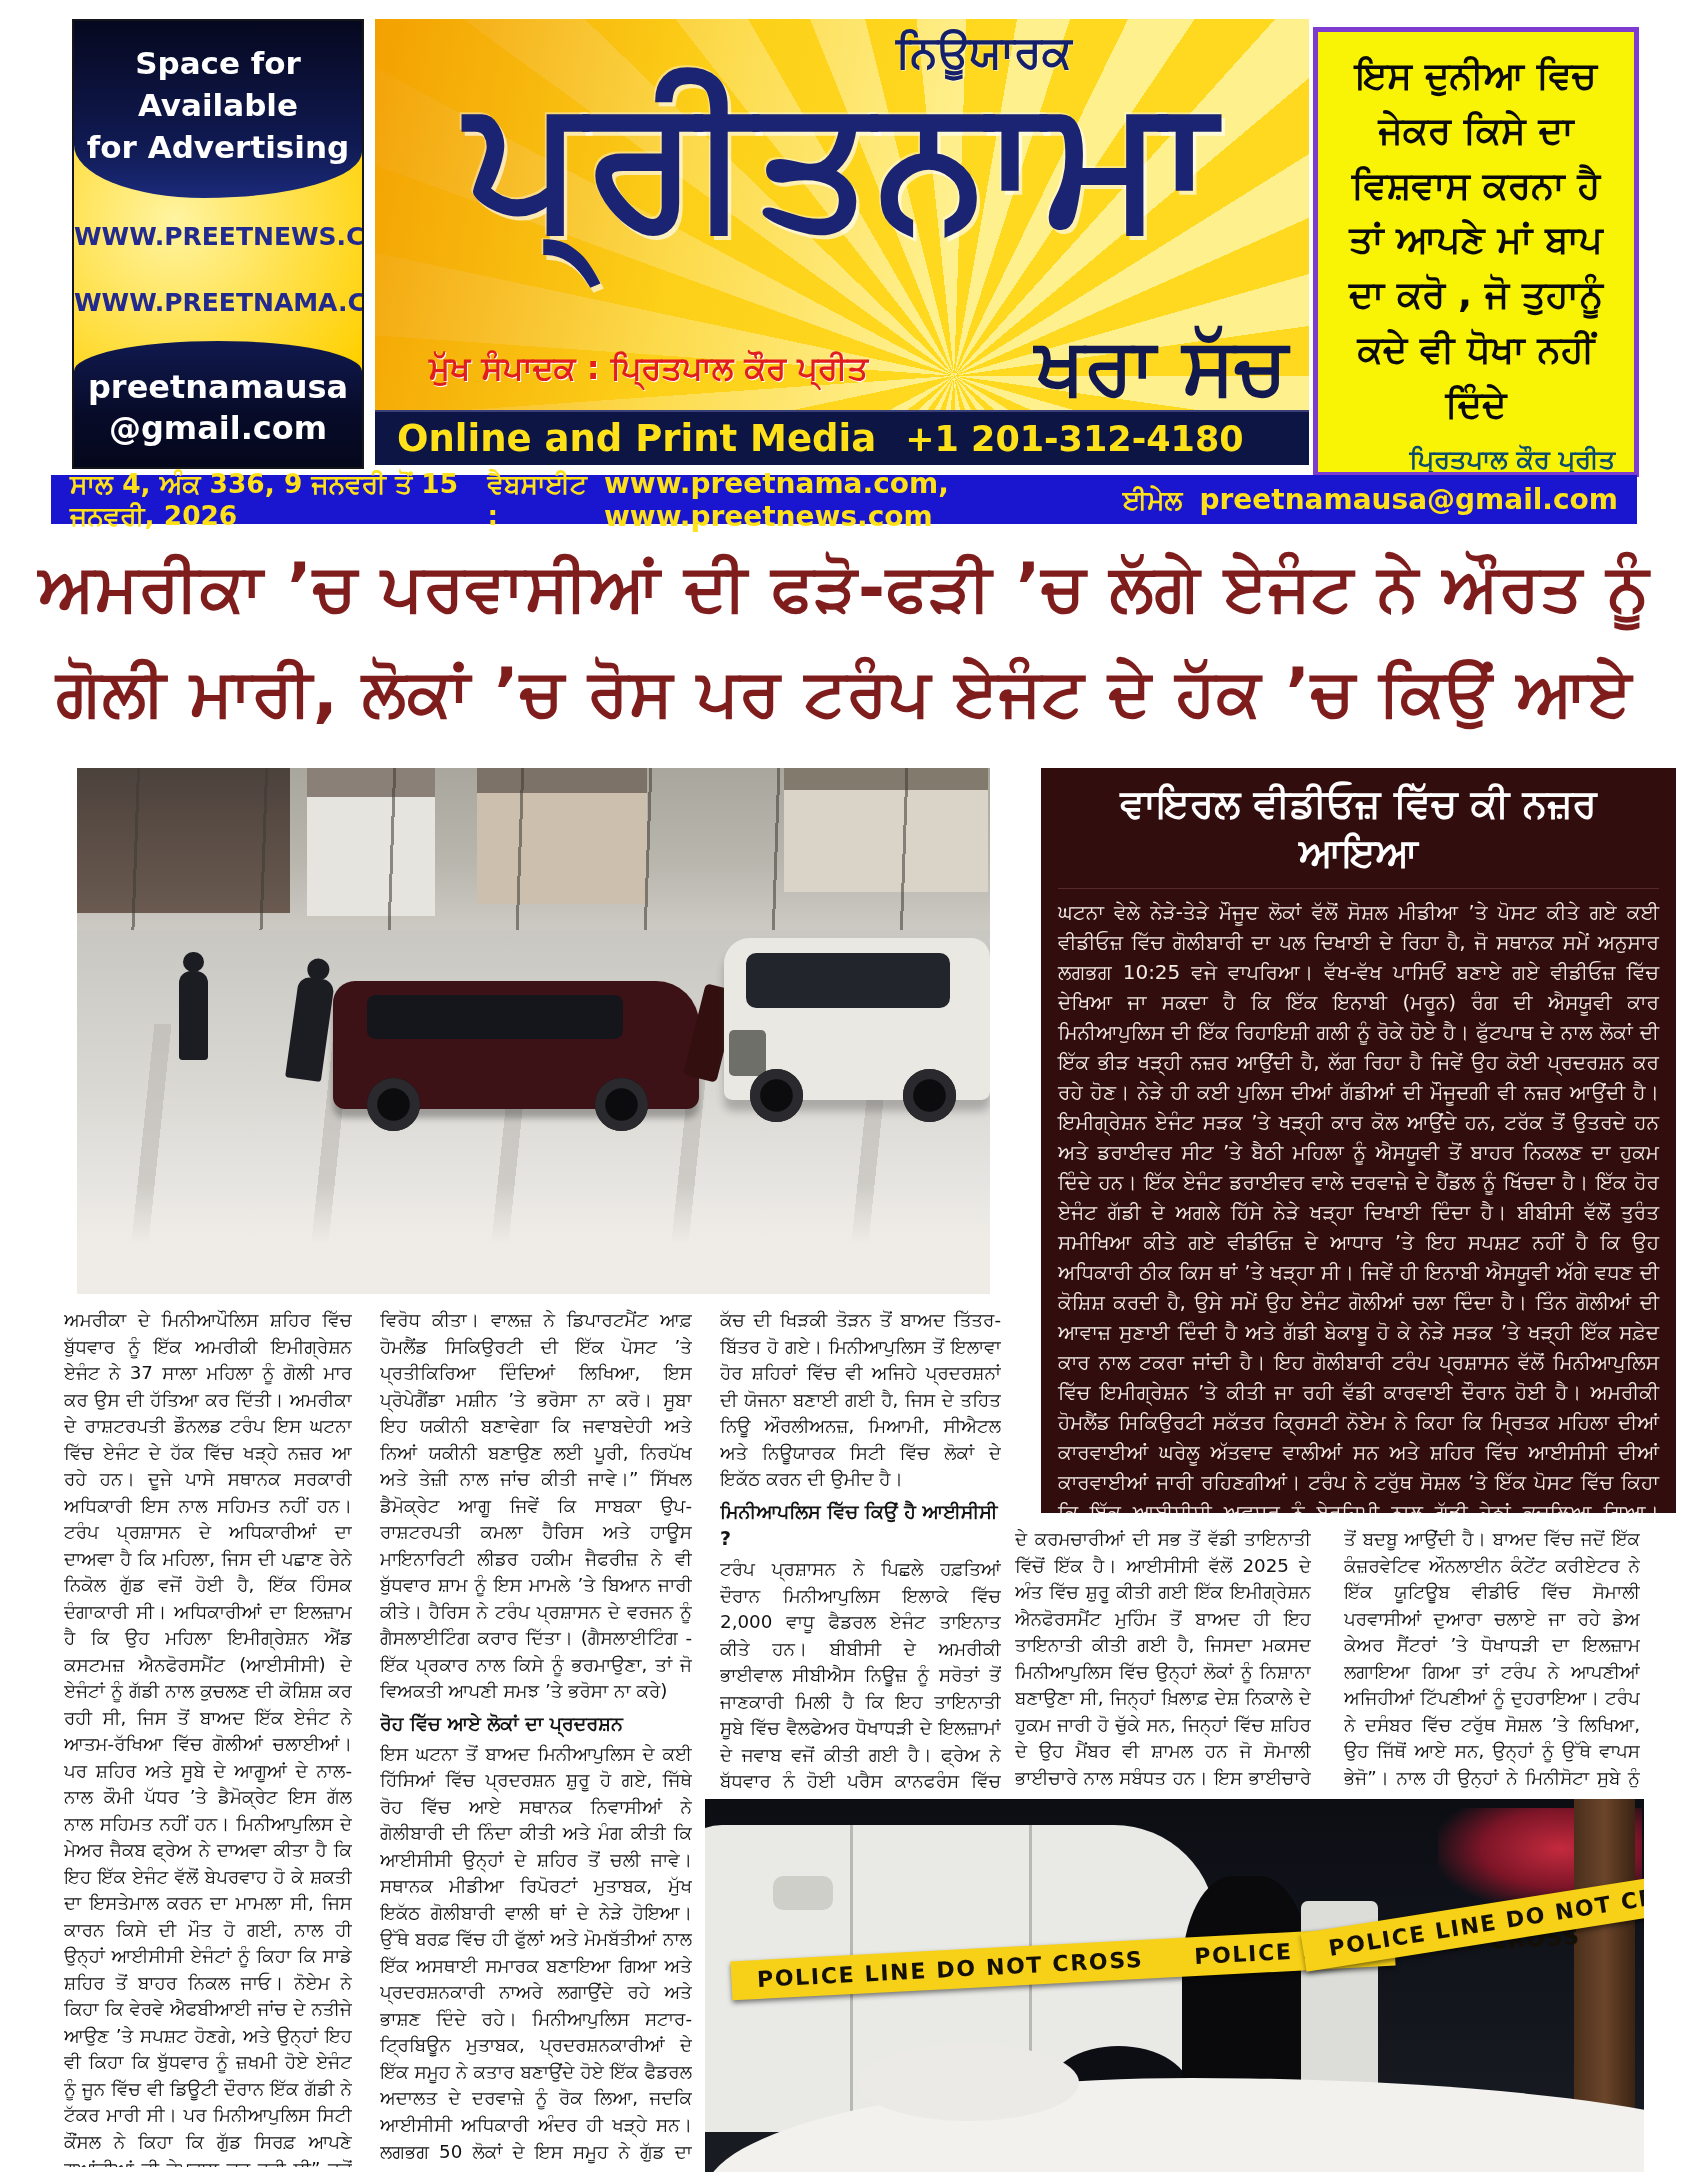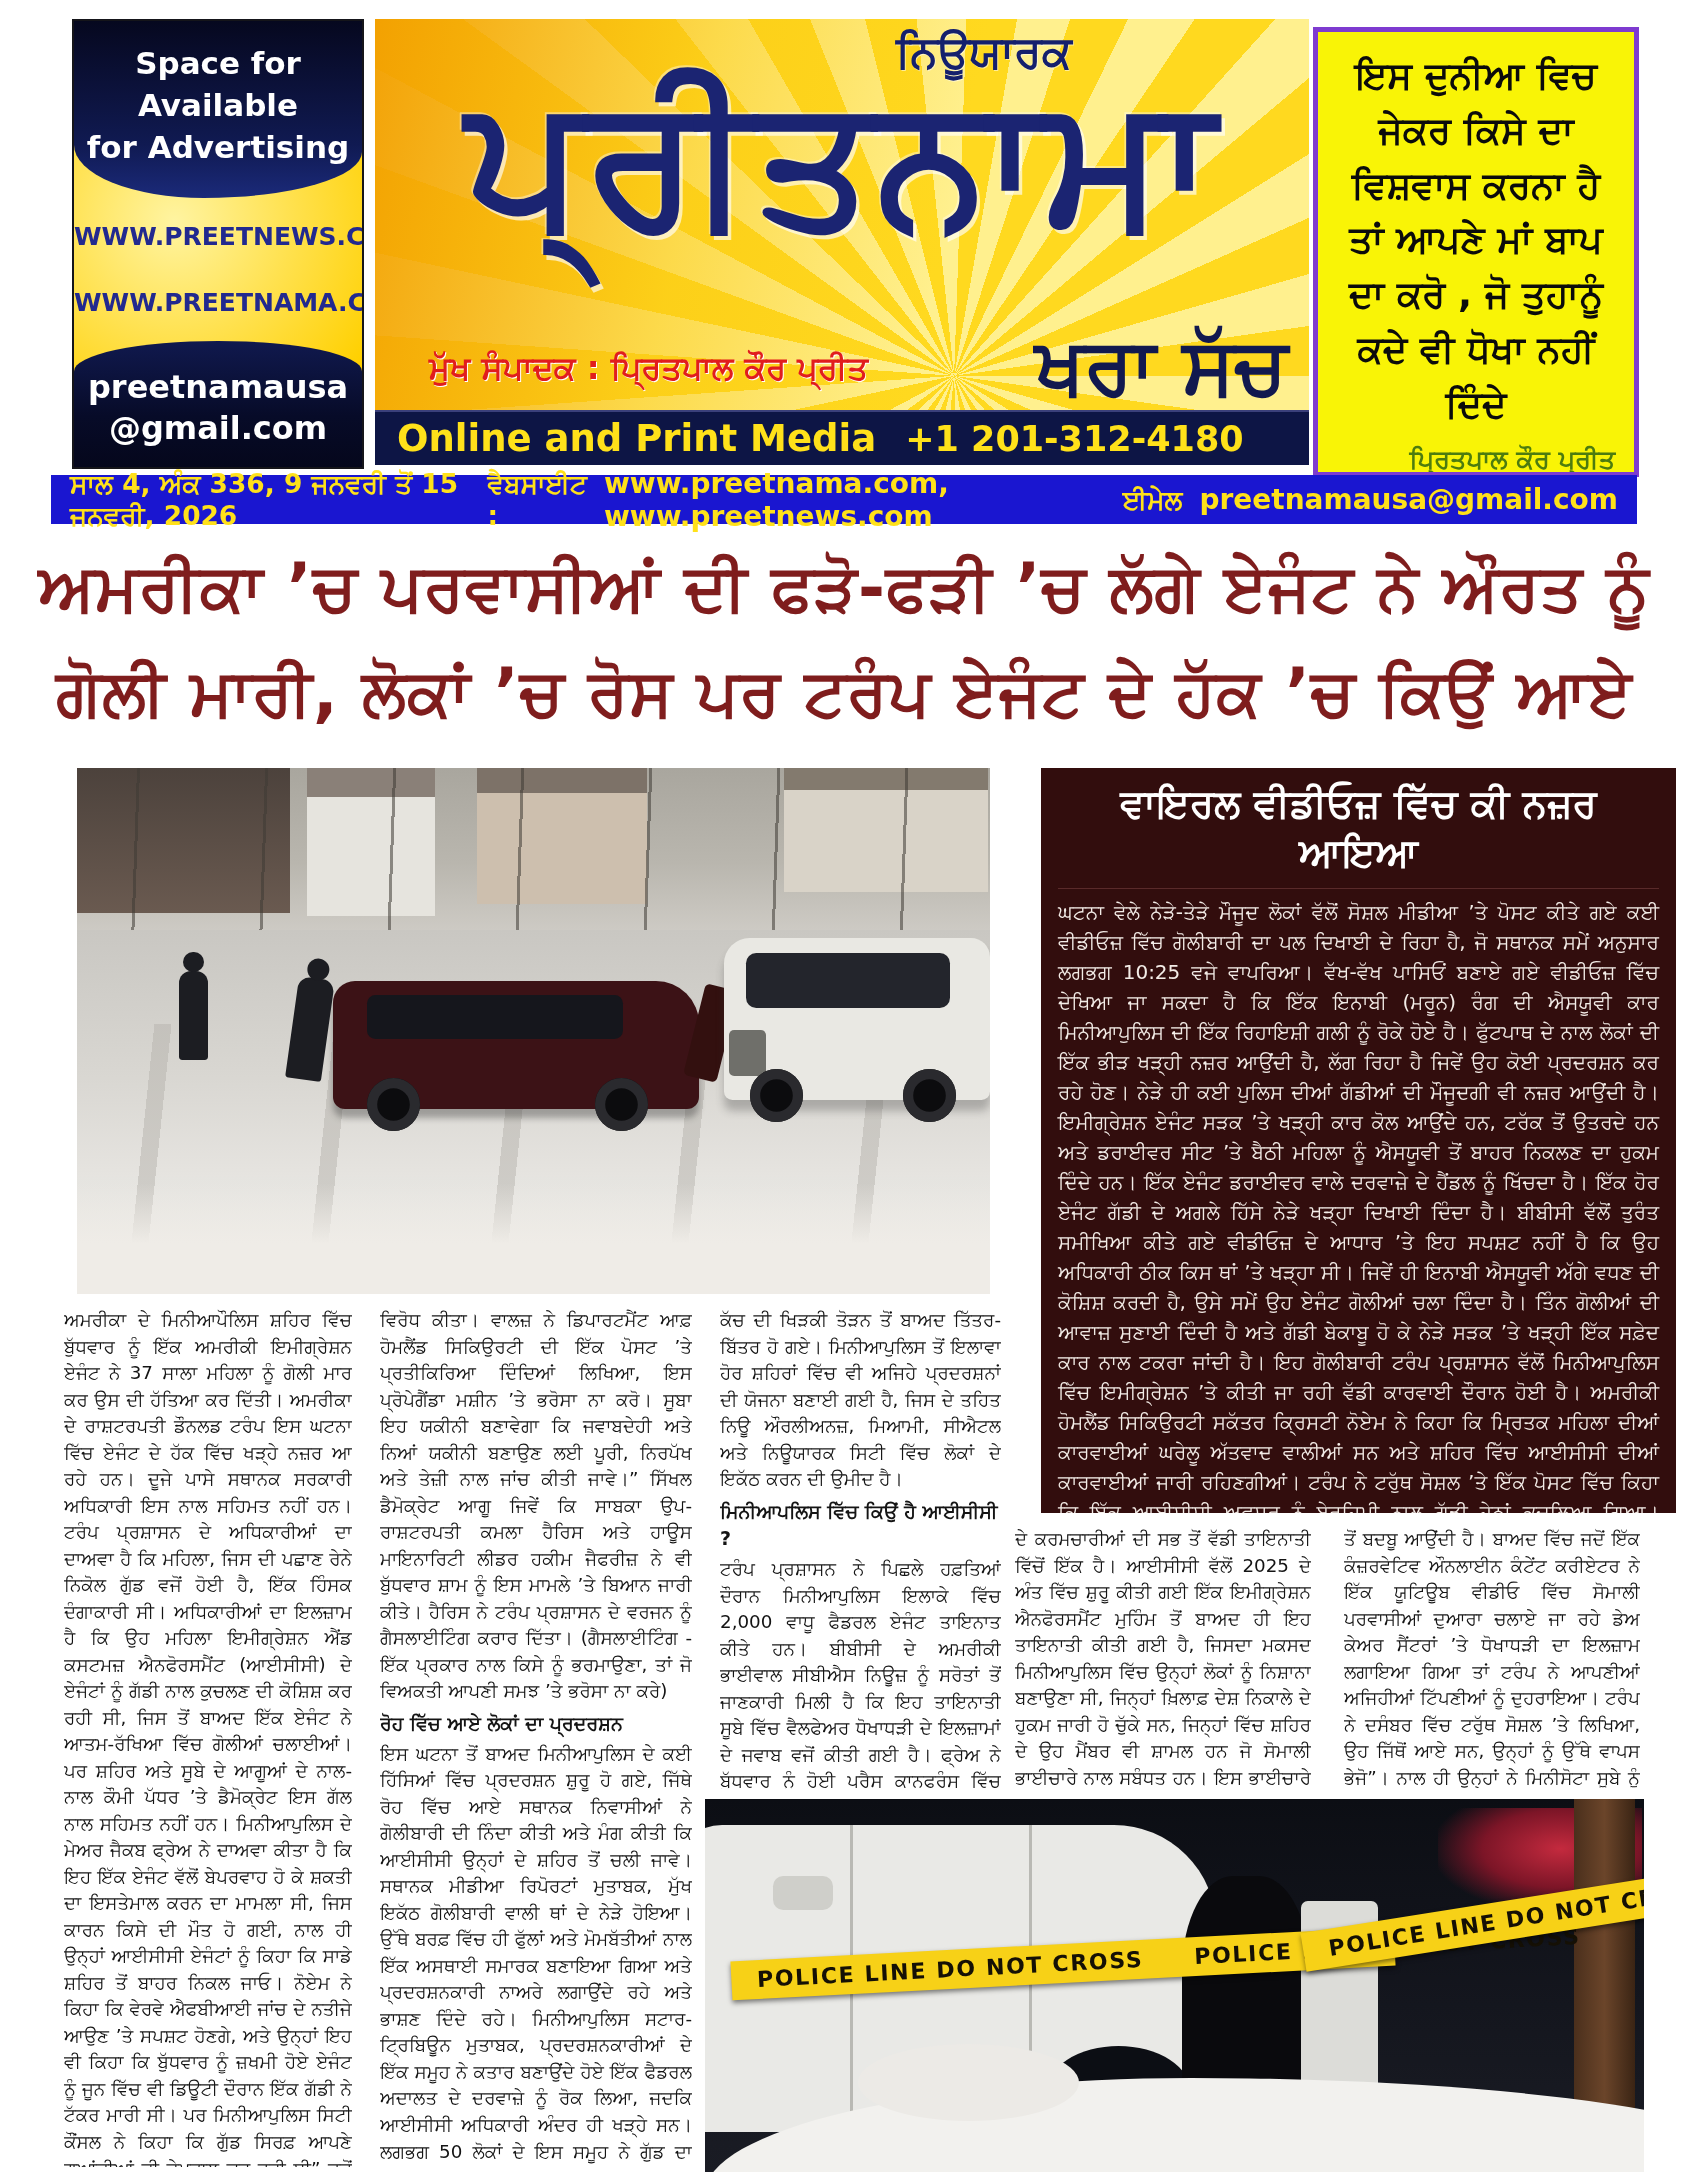--- a/index.html
+++ b/index.html
@@ -33,21 +33,21 @@
   .mh-slogan{position:absolute;bottom:60px;right:22px;font-size:78px;line-height:1;font-weight:bold;color:#12194f;}
   .mh-bar{position:absolute;bottom:0;left:0;width:100%;height:55px;background:#0d1545;
            display:flex;align-items:center;gap:29px;padding-left:22px;box-sizing:border-box;
            border-top:2.6px solid #3a3f7a;}
   .mh-media{color:#ffe11a;font-weight:bold;font-size:37px;}
   .mh-phone{color:#ffe11a;font-weight:bold;font-size:35px;}
 
   .right-quote{position:absolute;left:1313px;top:15px;width:326px;height:450px;box-sizing:border-box;
            background:#f9f406;border:5.1px solid #7e3bd0;padding:17px 12px 8.5px;text-align:center;overflow:hidden;margin-top:12px;}
   .rq-text{font-size:37px;line-height:1.48;font-weight:bold;color:#0b0b0b;}
-  .rq-sign{margin-top:12px;text-align:right;font-size:25.6px;font-weight:bold;color:#4d7c0f;padding-right:6.8px;}
+  .rq-sign{margin-top:12px;text-align:right;font-size:25.6px;font-weight:bold;color:#0c4a6e;padding-right:6.8px;}
 
   
   .info-bar{position:absolute;left:51px;top:475px;width:1586px;height:49px;background:#1a16d0;
            display:flex;align-items:center;box-sizing:border-box;padding:0 19px;gap:17px;
            color:#ffe11a;font-size:26.4px;font-weight:bold;}
   .info-bar .w{font-size:28px;}
   .info-bar .spacer{flex:1;}
 
   
   .headline{position:absolute;left:25.6px;top:535px;width:1637px;text-align:center;

